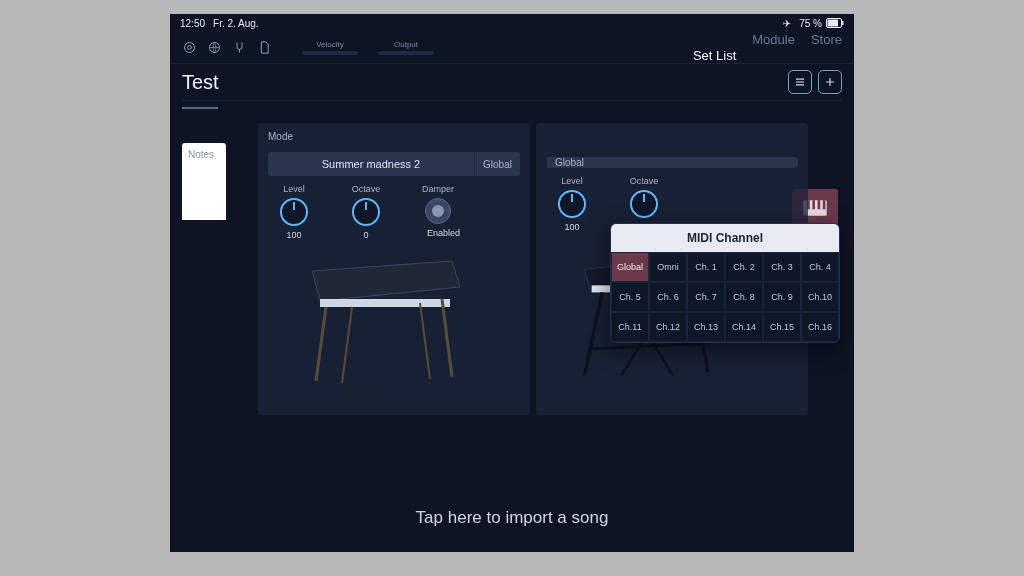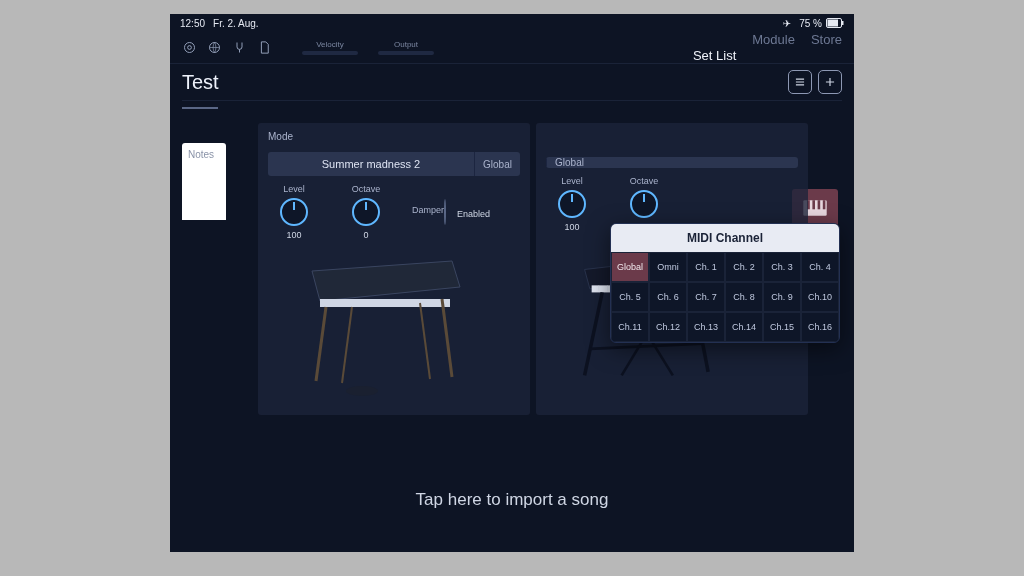--- a/index.html
+++ b/index.html
@@ -51,39 +51,39 @@
   .presetbar { display:flex; align-items:stretch; background:#2b3550; border-radius:3px; overflow:hidden; margin-bottom:8px; }
   .presetbar .name { flex:1; text-align:center; padding:6px 4px; font-size:11px; color:#dde3f2; }
   .presetbar .global { width:46px; display:flex; align-items:center; justify-content:center; font-size:10px; color:#aab3cc; border-left:1px solid #1c2540; }
   
   .knobs { display:flex; gap:20px; margin-top:2px; }
   .knob { display:flex; flex-direction:column; align-items:center; width:52px; }
   .knob .klabel { font-size:9px; color:#aab3cc; margin-bottom:4px; }
   .knob .dial { width:28px; height:28px; border-radius:50%; border:2px solid #5fb7ff; position:relative; background:#0e1628; }
   .knob .dial::after { content:""; position:absolute; left:50%; top:2px; width:2px; height:8px; background:#5fb7ff; transform:translateX(-50%); }
   .knob .kval { font-size:9px; color:#cfd6e4; margin-top:4px; }
-  .damper { display:flex; flex-direction:row; align-items:center; width:52px; }
+  .damper { display:flex; flex-direction:column; align-items:center; width:52px; }
   .damper .klabel { font-size:9px; color:#aab3cc; margin-bottom:4px; }
   .damper .switch { width:26px; height:26px; border-radius:50%; background:#3a4866; border:1px solid #5a6786; position:relative; }
   .damper .switch::after{ content:""; position:absolute; inset:6px; border-radius:50%; background:#8a95b0;}
   .damper .kval { font-size:9px; color:#cfd6e4; margin-top:4px;margin-left:11px; }
   
   .instrument { position:absolute; left:34px; top:128px; width:200px; height:150px; }
   
   .thumb { position:absolute; right:16px; top:66px; width:46px; height:38px; background:#6b3a4a; border-radius:3px; display:flex; align-items:center; justify-content:center; }
   .thumb svg { width:26px; height:20px; }
   
   .popover { position:absolute; right:14px; top:100px; width:230px; background:#0e1628; border:1px solid #233052; border-radius:6px; box-shadow:0 6px 22px rgba(0,0,0,0.5); overflow:hidden; }
   .popover .hdr { background:#e8ebf3; color:#1a2236; font-size:12px; font-weight:600; text-align:center; padding:7px 0; position:relative; }
   .popover .arrow { position:absolute; top:-7px; right:30px; width:14px; height:14px; background:#e8ebf3; transform:rotate(45deg); }
   .grid { display:grid; grid-template-columns:repeat(6,1fr); }
   .cell { border:1px solid #1a2338; height:30px; display:flex; align-items:center; justify-content:center; font-size:9px; color:#c0c9df; cursor:pointer; }
   .cell.sel { background:#6b3a4a; color:#f0e6ec; }
   
-  .footer { position:absolute; left:0; right:0; bottom:42px; text-align:center; color:#cfd6e4; font-size:17px; font-weight:300; }
+  .footer { position:absolute; left:0; right:0; bottom:24px; text-align:center; color:#cfd6e4; font-size:17px; font-weight:300; }
   
   svg { display:block; }
 </style>
 </head>
 <body>
 
 <div class="device">
 
   <div class="statusbar">
     <span class="left">12:50</span>

